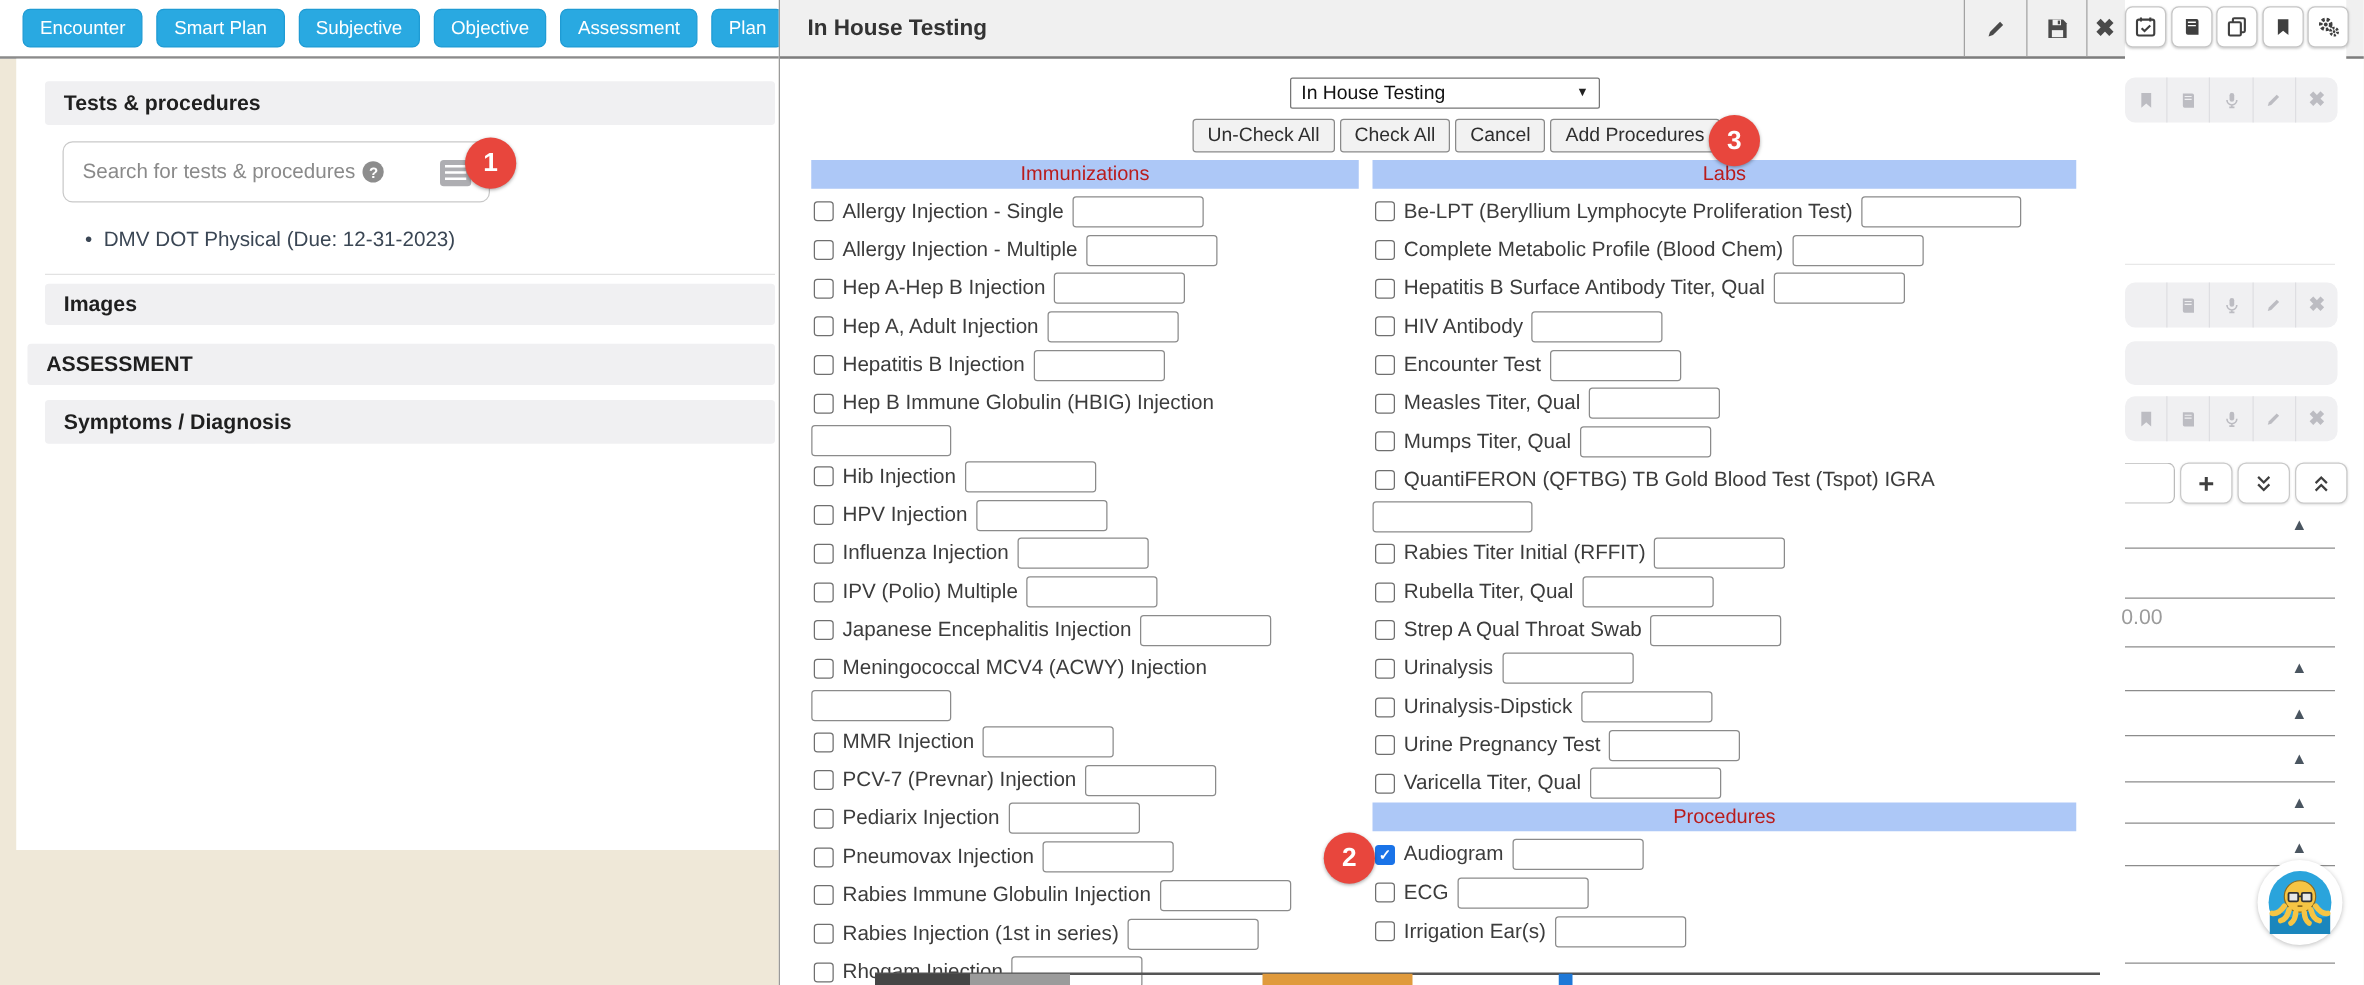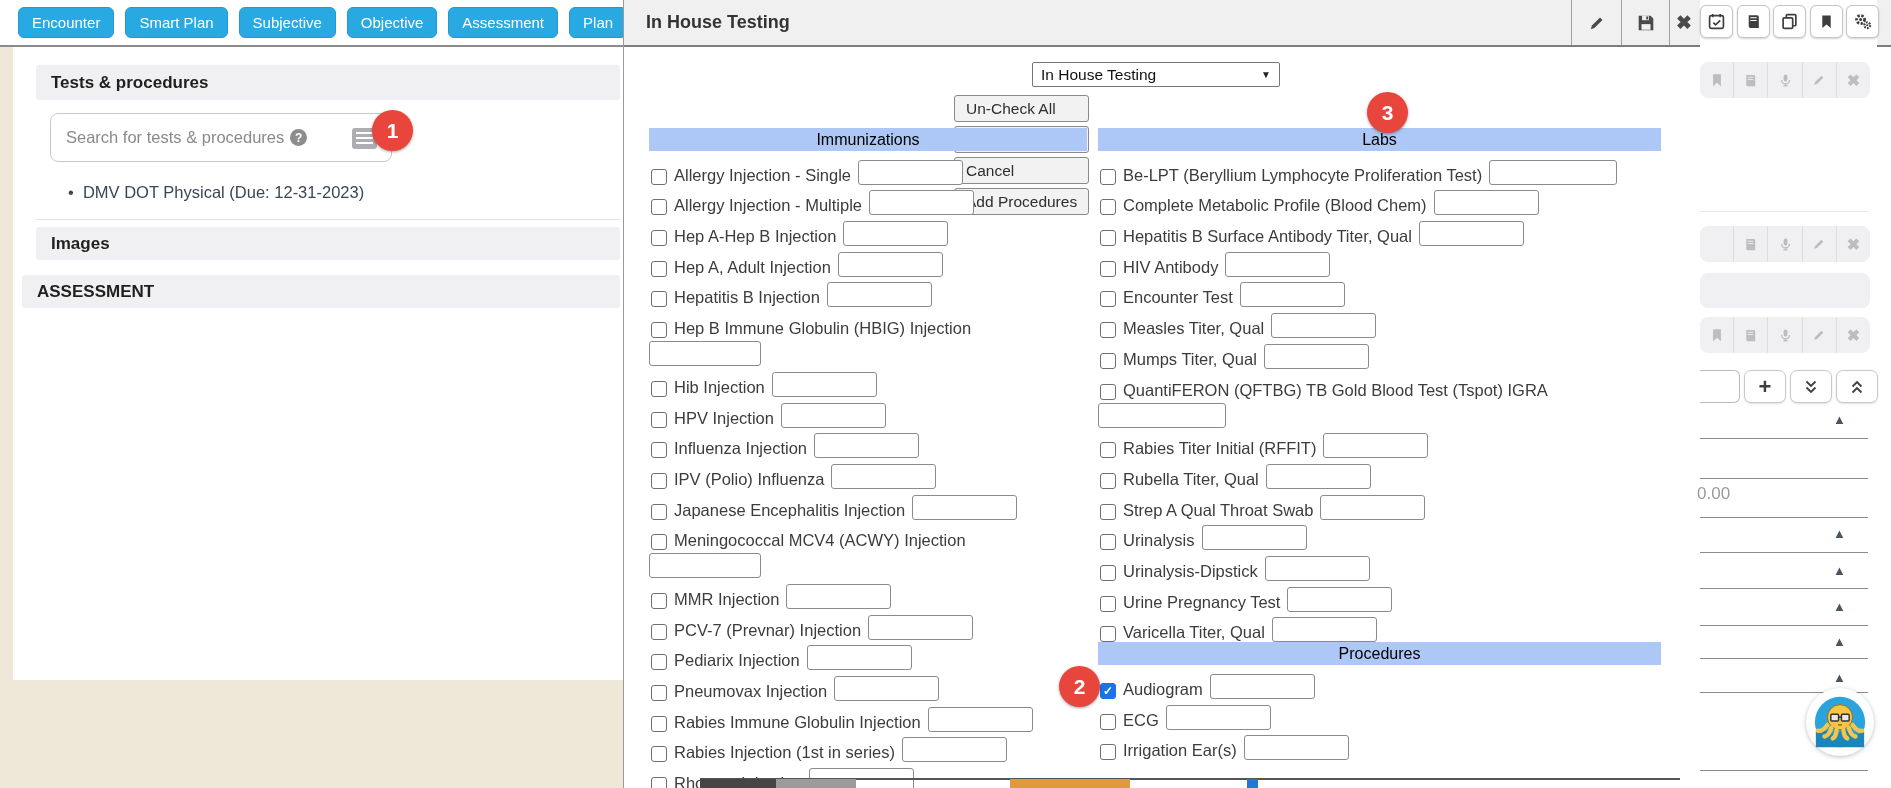--- a/index.html
+++ b/index.html
@@ -38,28 +38,28 @@
   .dialog-title { position:absolute; left:22px; top:0; line-height:45px; font-weight:bold; font-size:18px; color:#333; }
   .hdr-cell { position:absolute; top:0; height:45px; border-left:1px solid #a2a2a2; display:flex;
               align-items:center; justify-content:center; color:#4a4a4a; cursor:pointer; }
   .hdr-cell svg { display:block; }
   .xglyph { font-size:19px; color:#4a4a4a; font-weight:bold; }
 
   .selectbox { position:absolute; left:408px; top:62px; width:248px; height:25px; border:1px solid #767676;
                border-radius:2px; background:#fff; font-size:15.5px; color:#111; display:flex;
                align-items:center; padding:0 8px; cursor:pointer; }
   .selectbox .chev { margin-left:auto; font-size:10px; color:#222; }
-  .dlg-buttons { position:absolute; left:330px; top:95px; display:flex; gap:4px;flex-direction:column; }
+  .dlg-buttons { position:absolute; left:330px; top:95px; display:flex; gap:4px; }
   .dlgbtn { height:27px; padding:0 11px; background:#f2f2f2; border:1px solid #8a8a8a; border-radius:3px;
             font-size:15.5px; color:#2e2e2e; display:flex; align-items:center; cursor:pointer; }
 
   .col { position:absolute; top:128px; }
-  .col-header { height:23px; background:#adc8f7; text-align:center; font-size:16px; color:#000000;
+  .col-header { height:23px; background:#adc8f7; text-align:center; font-size:16px; color:#b91c1c;
                 line-height:23px; margin-bottom:3px; }
-  .cbrow { height:30.7px; display:flex; align-items:flex-end; gap:7px; padding-left:2px; font-size:16.5px; color:#3c3c3c; white-space:nowrap; }
+  .cbrow { height:30.7px; display:flex; align-items:center; gap:7px; padding-left:2px; font-size:16.5px; color:#3c3c3c; white-space:nowrap; }
   .cbrow.wraprow { height:28px; padding-left:0; }
   .cb { width:16px; height:16px; border:1.5px solid #6f6f6f; border-radius:3px; background:#fff; flex:none;
         display:flex; align-items:center; justify-content:center; cursor:pointer; }
   .cb.on { background:#1a73e8; border-color:#1a73e8; color:#fff; font-size:12px; font-weight:bold; }
   .cbinput { height:25px; border:1px solid #8b8b8b; border-radius:3px; background:#fff; flex:none; font-size:14px; padding:0 4px; }
 
   
   .vscroll { position:absolute; right:0; top:47px; width:17px; height:741px; background:#f7f7f7; border-left:1px solid #e1e1e1; }
   .vscroll .arr { display:block; text-align:center; font-size:9px; color:#7a7a7a; padding-top:4px; }
   .vscroll .thumb { position:absolute; left:3px; top:20px; width:10px; height:140px; background:#c4c4c4; border-radius:5px; }
@@ -117,20 +117,23 @@
         </span>
     </div>
     <div class="bullet-row">•&nbsp;&nbsp;<span>DMV DOT Physical (Due: 12-31-2023)</span></div>
     <div class="divider"></div>
     <div class="section-bar" style="left:23px;top:180px;width:584px;height:33px">
         <span>Images</span>
       </div>
     <div class="section-bar" style="left:9px;top:228px;width:598px;height:33px">
         <span>ASSESSMENT</span>
       </div>
+    <div class="section-bar" style="left:23px;top:273px;width:584px;height:35px">
+        <span>Symptoms / Diagnosis</span>
+      </div>
   </div>
 
   <div class="dialog">
     <div class="dialog-header">
       <div class="dialog-title">In House Testing</div>
       <div class="hdr-cell" style="left:947px;width:50px">
         <svg width="18" height="18" viewBox="0 0 16 16">
             <path d="M2.5 13.5l1-3.2 7.2-7.2 2.2 2.2-7.2 7.2z" fill="currentColor"></path>
           </svg>
       </div>
@@ -203,21 +206,21 @@
             <span class="cblabel">HPV Injection</span>
             <input type="text" class="cbinput" style="width: 105px;">
           </div>
           <div class="cbrow">
             <span class="cb"></span>
             <span class="cblabel">Influenza Injection</span>
             <input type="text" class="cbinput" style="width: 105px;">
           </div>
           <div class="cbrow">
             <span class="cb"></span>
-            <span class="cblabel">IPV (Polio) Influenza</span>
+            <span class="cblabel">IPV (Polio) Multiple</span>
             <input type="text" class="cbinput" style="width: 105px;">
           </div>
           <div class="cbrow">
             <span class="cb"></span>
             <span class="cblabel">Japanese Encephalitis Injection</span>
             <input type="text" class="cbinput" style="width: 105px;">
           </div>
           <div class="cbrow">
             <span class="cb"></span>
             <span class="cblabel">Meningococcal MCV4 (ACWY) Injection</span>

